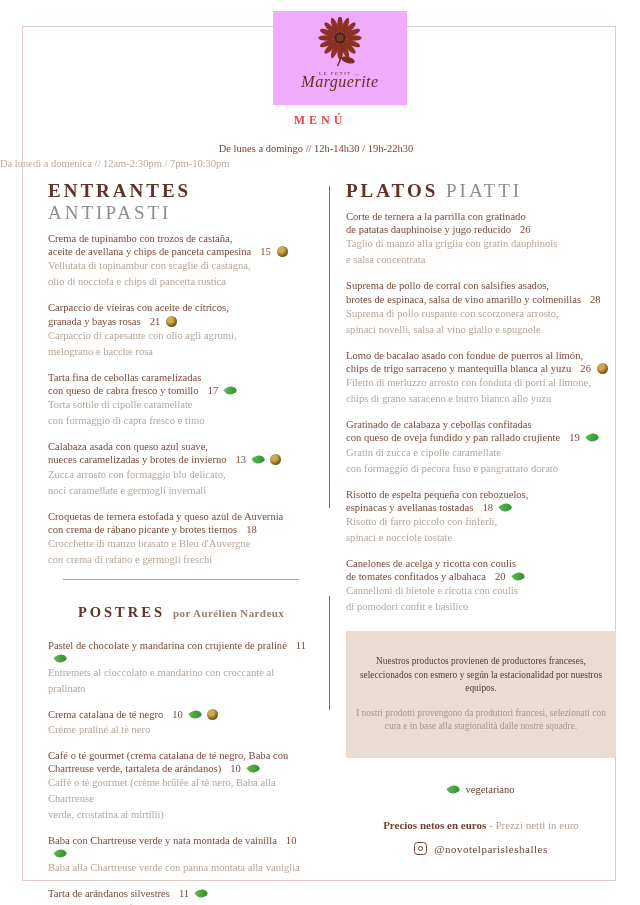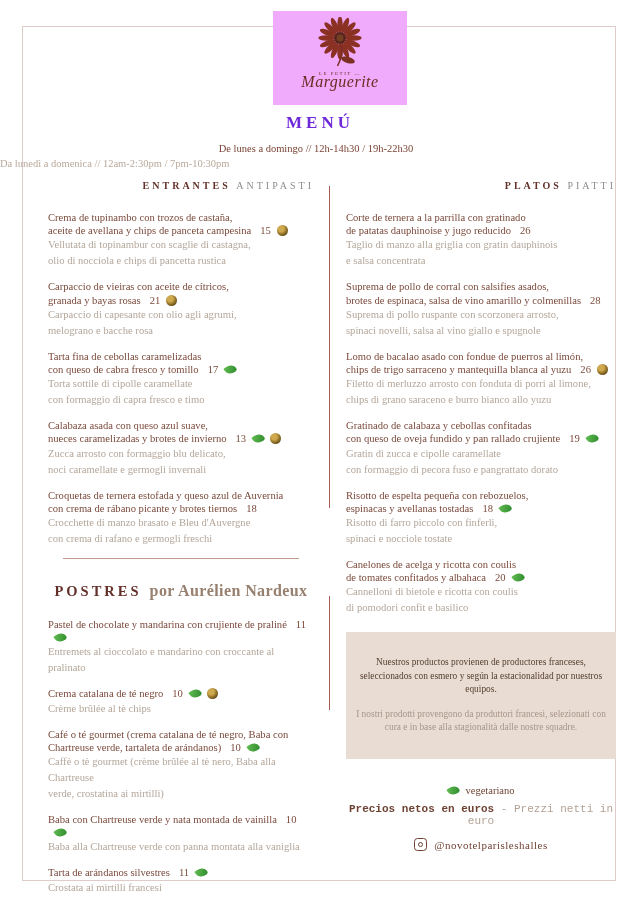--- a/index.html
+++ b/index.html
@@ -11,62 +11,62 @@
   .frame{position:absolute;left:22px;top:26px;width:594px;height:855px;
     border:1px solid #decbca;box-sizing:border-box;}
   
   .logo-box{position:absolute;left:273px;top:11px;width:134px;height:94px;
     background:#f0abfc;display:flex;flex-direction:column;align-items:center;z-index:2;}
   .logo-box svg{margin-top:6px;}
   .brand-top{font-size:5px;letter-spacing:1.5px;color:#6b2c20;margin-top:-2px;}
   .brand-script{font-style:italic;font-size:16px;color:#6b2c20;margin-top:-3px;letter-spacing:.5px;}
   
   .menu-title{position:absolute;left:0;top:113px;width:640px;text-align:center;
-    font-size:17px;font-weight:600;letter-spacing:4px;color:#6d28d9;margin:0;}
+    font-size:12px;font-weight:600;letter-spacing:4px;color:#ef4444;margin:0;}
   .sched-es{position:absolute;left:0;top:143px;width:632px;text-align:center;
     font-size:10.5px;color:#7a4335;}
   .sched-it{position:absolute;left:0;top:158px;width:640px;text-align:left;
     font-size:10.5px;color:#b9a89a;}
   
   .divider-a{position:absolute;left:329px;top:186px;width:1px;height:322px;background:#a65c54;}
   .divider-b{position:absolute;left:329px;top:596px;width:1px;height:114px;background:#a65c54;}
   
   .col-left{position:absolute;left:48px;top:180px;width:266px;}
   .col-right{position:absolute;left:346px;top:180px;width:270px;}
-  .sec-head{text-align:right;font-size:10px;font-weight:600;letter-spacing:3px;margin:0 0 20px 0;}
+  .sec-head{text-align:left;font-size:19px;font-weight:600;letter-spacing:3px;margin:0 0 8px 0;}
   .sec-head .dark{color:#64302a;}
   .sec-head .gray{color:#8d8d8d;font-weight:500;}
   
   .item{margin-bottom:11px;}
   .item .es{font-size:10.6px;line-height:13.2px;color:#7a4a3c;}
   .item .it{font-size:10.6px;line-height:16px;color:#b4a69a;}
   .price{margin-left:9px;color:#7a4a3c;}
   .leaf-icon{display:inline-block;width:11px;height:9px;margin-left:7px;
     background:linear-gradient(135deg,#63bc52,#2e8b2e);
     border-radius:0 90% 3px 90%;transform:rotate(-35deg);vertical-align:-1px;}
   .gf-icon{display:inline-block;width:11px;height:11px;margin-left:6px;border-radius:50%;
     background:radial-gradient(circle at 38% 35%,#cfa94e 0 28%,#8a6b24 58%,#33230e 100%);
     vertical-align:-2px;}
   
   .postres-rule{width:236px;height:1px;background:#c59892;margin:6px auto 16px auto;}
   .postres-head{text-align:center;margin:0 0 16px 0;}
   .postres-head .dark{font-size:14.5px;font-weight:600;letter-spacing:3px;color:#64302a;}
-  .postres-head .sub{font-size:16px;color:#97806f;letter-spacing:.4px;margin-left:8px;}
+  .postres-head .sub{font-size:11px;color:#97806f;letter-spacing:.4px;margin-left:8px;}
   
   .notice{margin-top:16px;background:#e9dcd2;padding:24px 10px;text-align:center;}
   .notice .n-es{font-size:9.4px;line-height:13.5px;color:#544031;}
   .notice .n-it{font-size:9.4px;line-height:13.5px;color:#a6958a;margin-top:11px;}
   
   .legend{margin-top:26px;text-align:center;}
   .legend-row{margin-top:12px;font-size:10.5px;}
   .legend-row .dark{color:#6e4334;}
   .legend-row .gray{color:#b3a294;}
   .legend-row .leaf-icon,.legend-row .gf-icon{margin:0 7px 0 0;}
   
-  .prices-line{margin-top:7px;text-align:center;font-size:11px;font-family:Liberation Mono, monospace;}
+  .prices-line{margin-top:24px;text-align:center;font-size:11px;}
   .prices-line .dark{color:#6e4334;font-weight:600;}
   .prices-line .gray{color:#b3a294;}
   .insta-row{margin-top:11px;text-align:center;font-size:11px;color:#6e4334;letter-spacing:.5px;}
   .insta-icon{display:inline-block;width:11px;height:11px;border:1.3px solid #6e4334;
     border-radius:3.5px;position:relative;vertical-align:-2px;margin-right:7px;}
   .insta-icon i{position:absolute;left:2.6px;top:2.6px;width:3.4px;height:3.4px;
     border:1.2px solid #6e4334;border-radius:50%;}
 </style>
 </head>
 <body>
@@ -137,21 +137,21 @@
 
   <div class="postres-rule"></div>
   <h2 class="postres-head"><span class="dark">POSTRES</span><span class="sub">por Aurélien Nardeux</span></h2>
   <div id="postres-items">
       <div class="item">
         <div class="es">Pastel de chocolate y mandarina con crujiente de praliné<span class="price">11</span><span class="leaf-icon"></span></div>
         <div class="it">Entremets al cioccolato e mandarino con croccante al pralinato</div>
       </div>
       <div class="item">
         <div class="es">Crema catalana de té negro<span class="price">10</span><span class="leaf-icon"></span><span class="gf-icon"></span></div>
-        <div class="it">Crème brûlée al tè chips</div>
+        <div class="it">Crème praliné al tè nero</div>
       </div>
       <div class="item">
         <div class="es">Café o té gourmet (crema catalana de té negro, Baba con<br>Chartreuse verde, tartaleta de arándanos)<span class="price">10</span><span class="leaf-icon"></span></div>
         <div class="it">Caffè o tè gourmet (crème brûlée al tè nero, Baba alla Chartreuse<br>verde, crostatina ai mirtilli)</div>
       </div>
       <div class="item">
         <div class="es">Baba con Chartreuse verde y nata montada de vainilla<span class="price">10</span><span class="leaf-icon"></span></div>
         <div class="it">Baba alla Chartreuse verde con panna montata alla vaniglia</div>
       </div>
       <div class="item">

